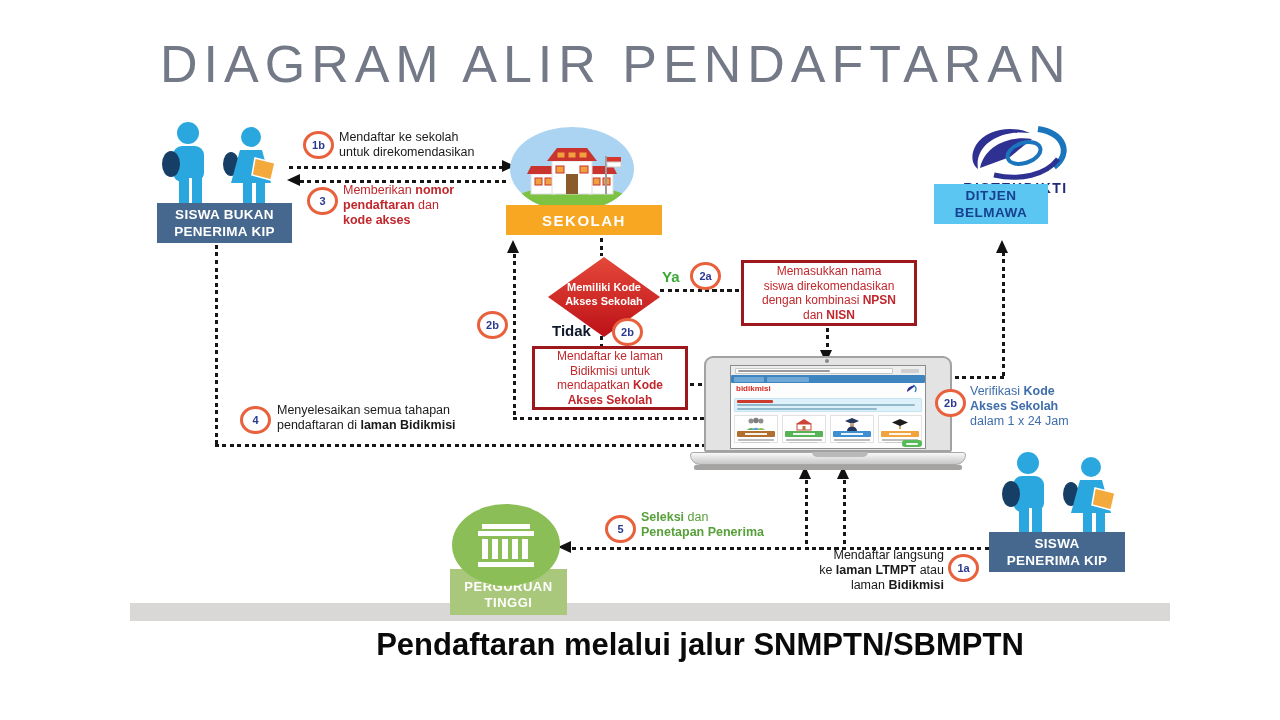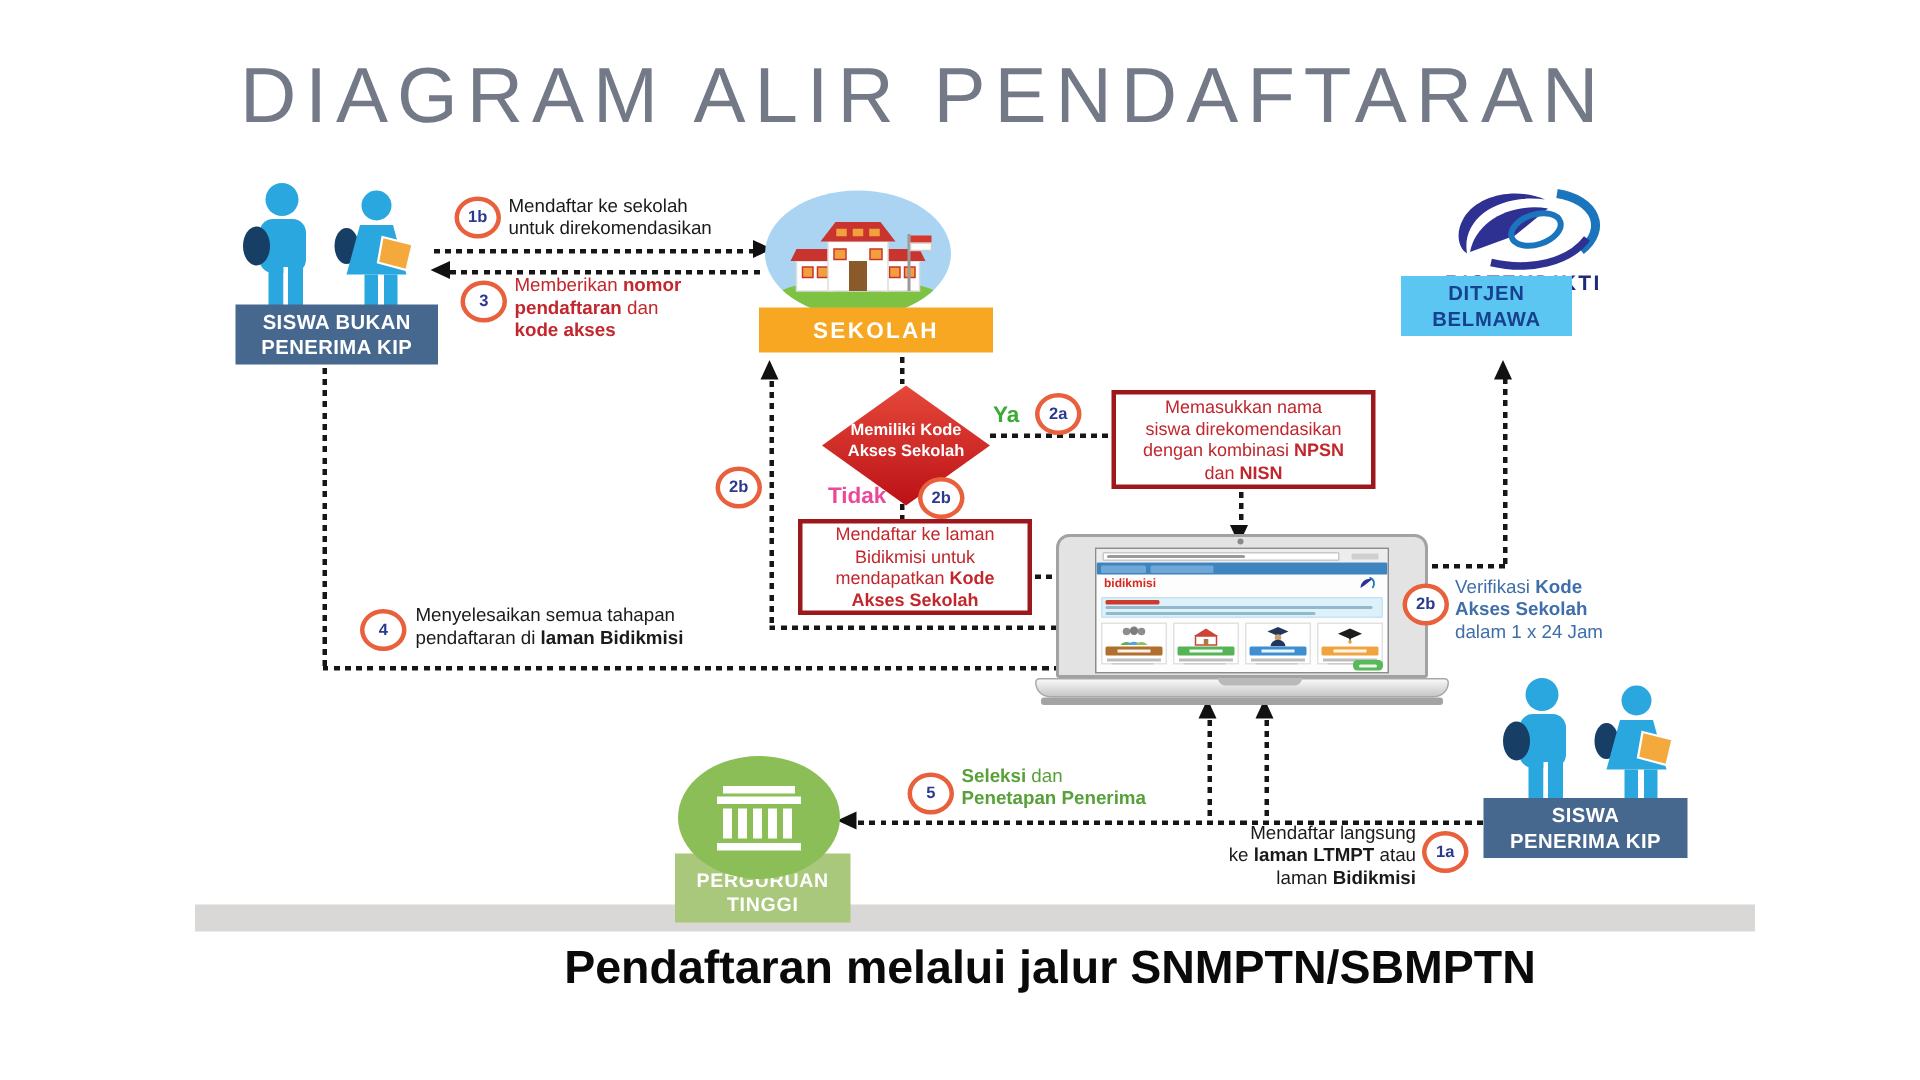--- a/index.html
+++ b/index.html
@@ -40,21 +40,21 @@
   .redbox .ln{white-space:nowrap;}
 
   .title{position:absolute;left:160px;top:34px;font-size:52px;font-weight:300;color:#737987;
     letter-spacing:6px;white-space:nowrap;}
   .caption{position:absolute;left:220px;top:627px;width:960px;text-align:center;font-size:31px;
     font-weight:bold;color:#0a0a0a;}
 
   .diamond-text{position:absolute;left:546px;top:280px;width:116px;text-align:center;color:#fff;
     font-weight:bold;font-size:11px;line-height:14px;z-index:5;}
   .yatext{position:absolute;font-weight:bold;font-size:15px;color:#3AAA35;z-index:5;}
-  .tidaktext{position:absolute;font-weight:bold;font-size:15px;color:#ec4899;z-index:5;}
+  .tidaktext{position:absolute;font-weight:bold;font-size:15px;color:#0f172a;z-index:5;}
 
   .gcircle{position:absolute;left:452px;top:504px;width:108px;height:82px;border-radius:50%;
     background:#8BBE56;display:flex;align-items:center;justify-content:center;z-index:3;}
 
   
   .laptop{position:absolute;left:704px;top:356px;width:248px;height:118px;z-index:4;}
   .lp-body{position:absolute;left:0;top:0;width:248px;height:96px;background:#e3e3e3;
     border:2px solid #a2a2a2;border-radius:9px 9px 2px 2px;box-sizing:border-box;}
   .lp-cam{position:absolute;left:121px;top:3px;width:4px;height:4px;border-radius:50%;background:#8a8a8a;}
   .lp-screen{position:absolute;left:26px;top:9px;width:194px;height:82px;background:#fdfdfd;

